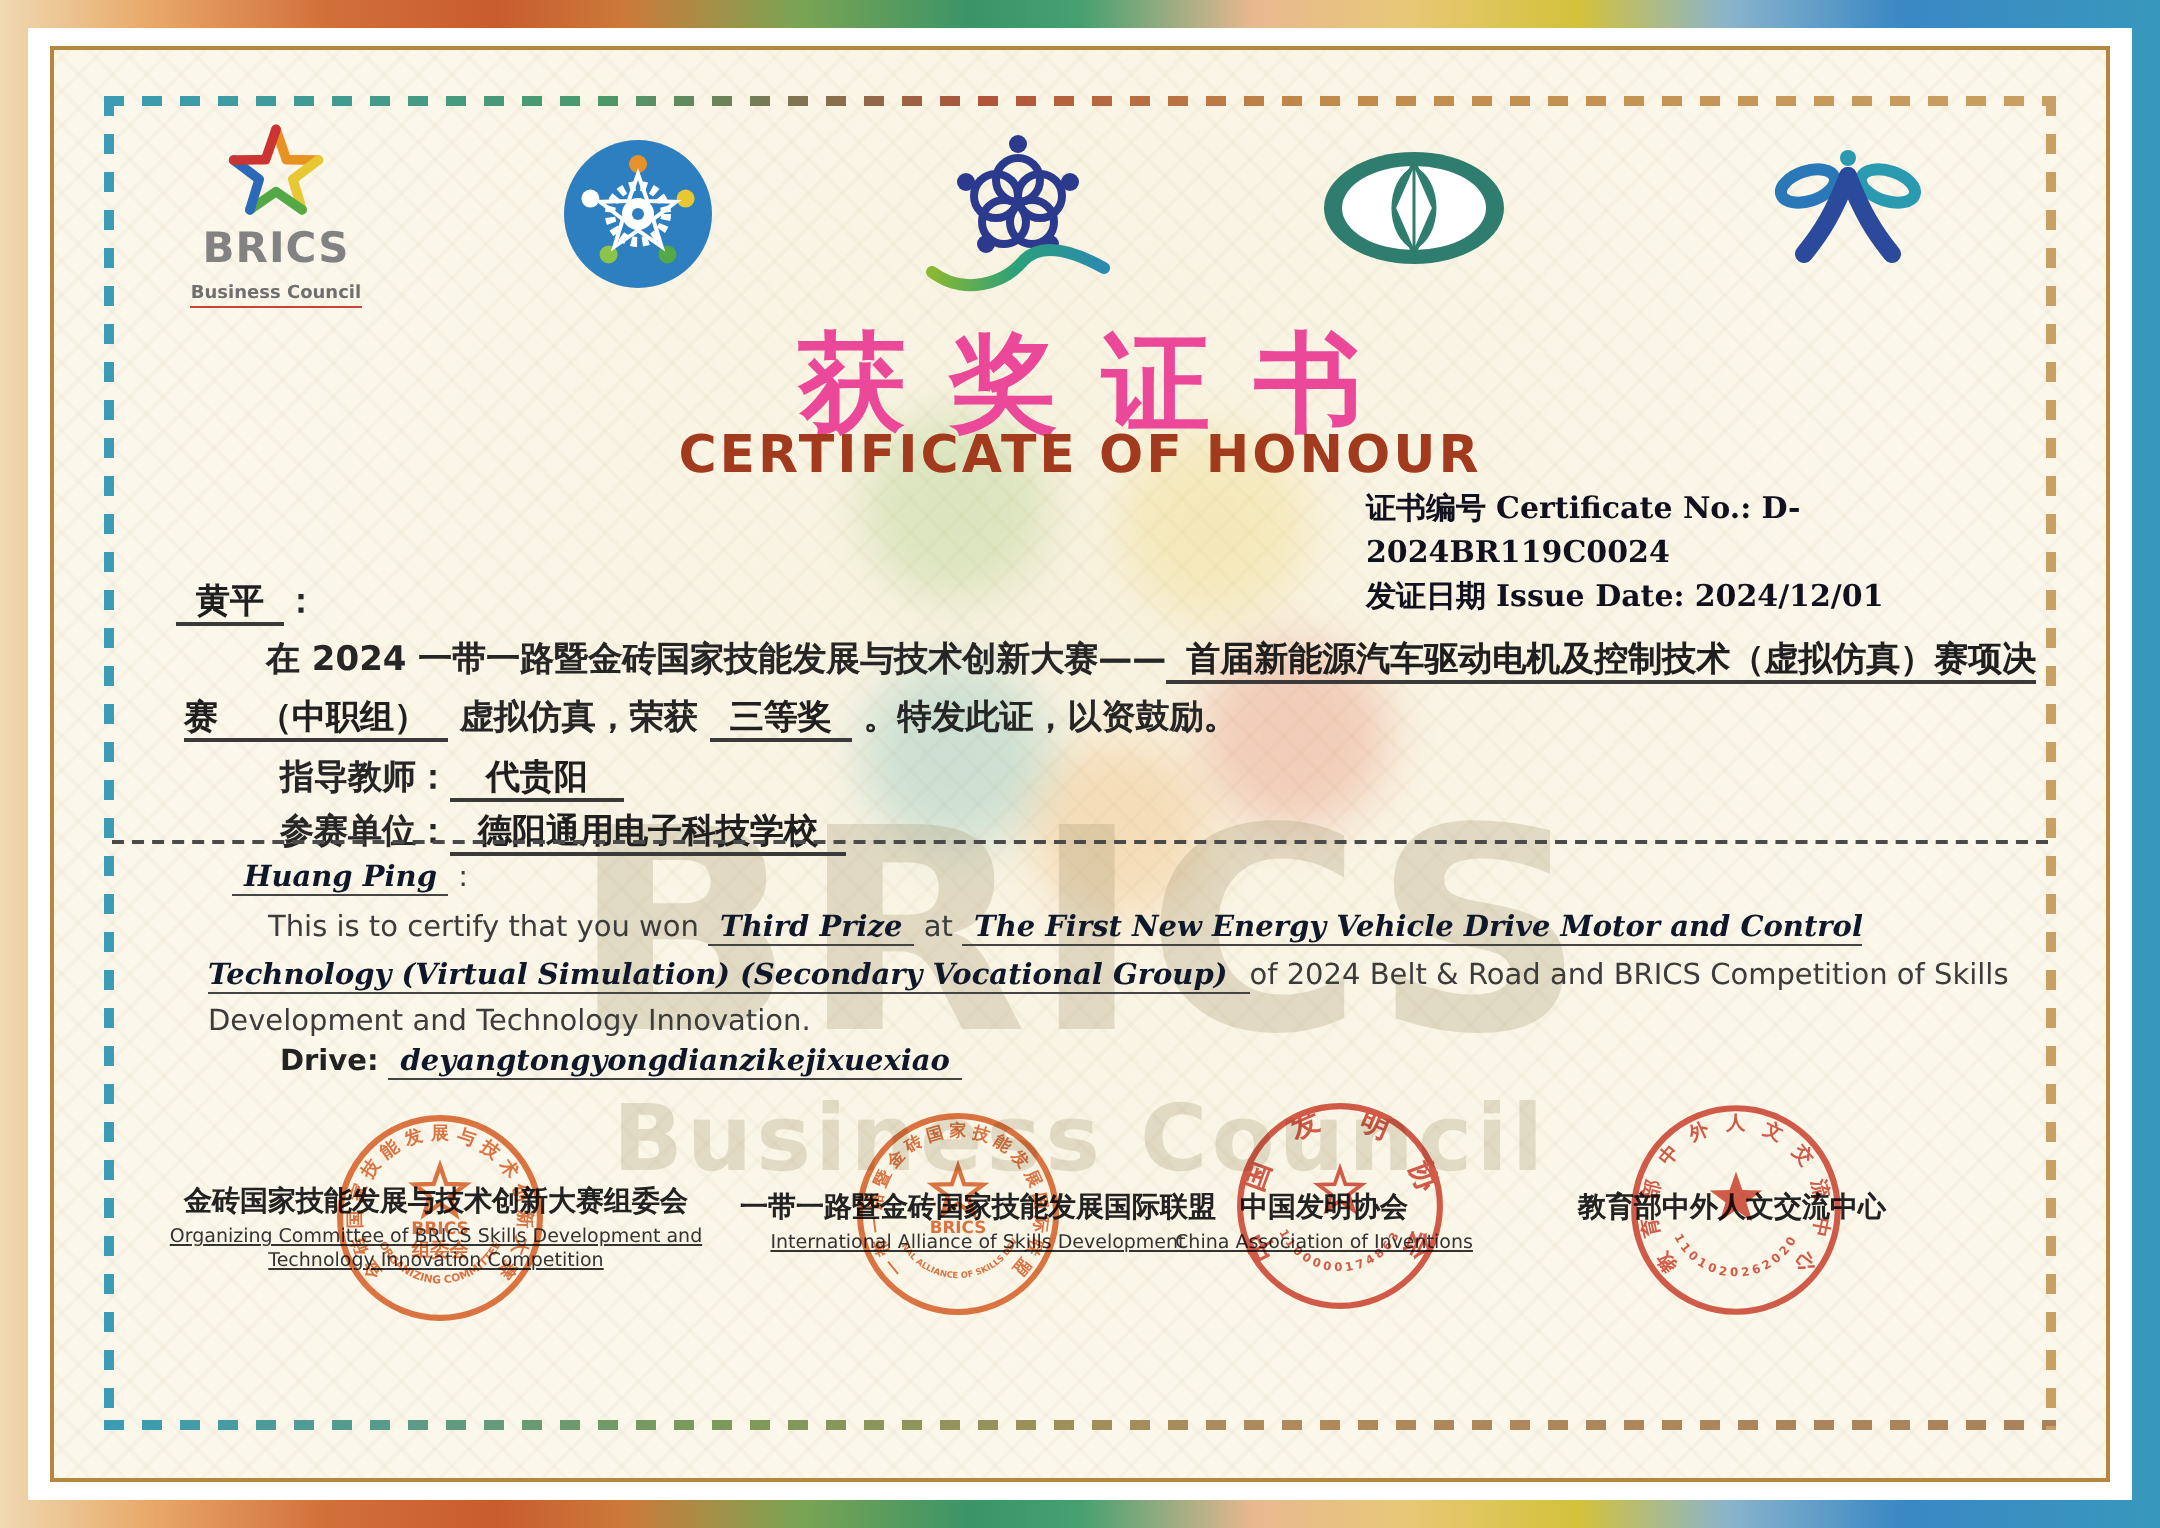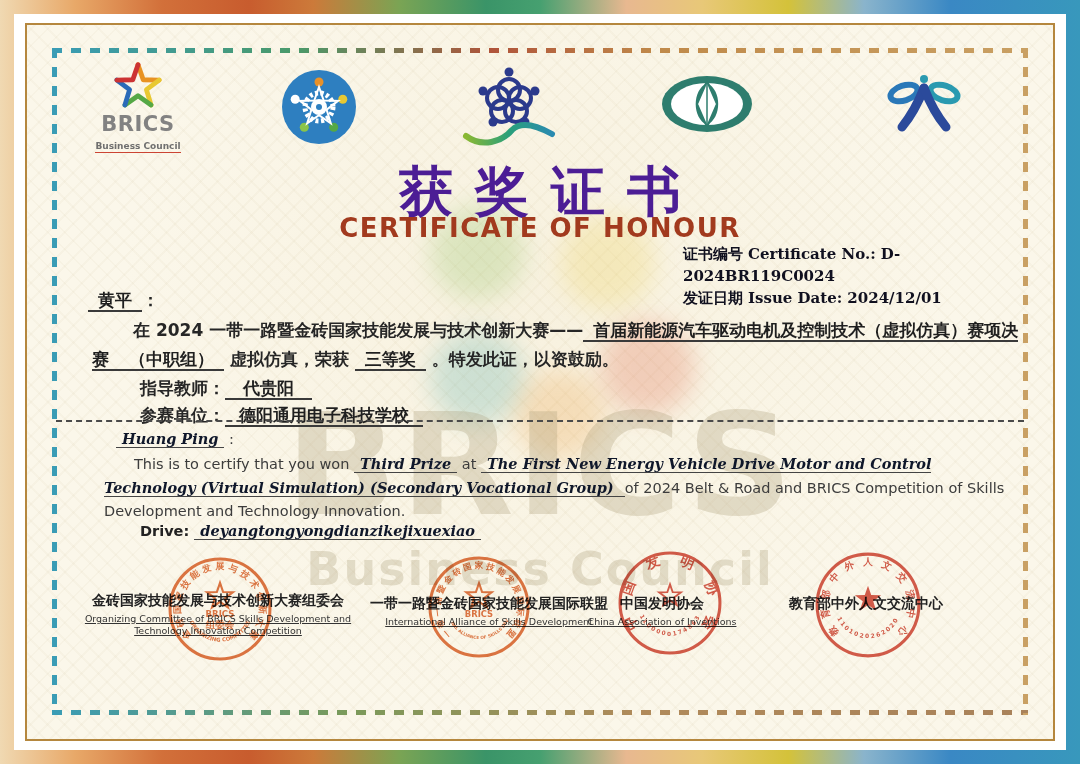--- a/index.html
+++ b/index.html
@@ -21,21 +21,21 @@
   .dash-bottom{top:710px;background:linear-gradient(90deg,#3a9cb5 0%,#7a9a5a 30%,#b08a5a 60%,#a9825a 100%);}
   .dash-left{left:52px;background:#3a9cb5;}
   .dash-right{right:52px;background:#c9a063;}
   
   .wm{position:absolute;left:0;right:0;text-align:center;color:rgba(168,156,118,.30);font-weight:800;z-index:1;pointer-events:none;letter-spacing:2px;}
   .wm1{top:392px;font-size:148px;line-height:1;transform:scaleY(.95);}
   .wm2{top:546px;font-size:46px;line-height:1;}
   .blob{position:absolute;border-radius:50%;filter:blur(12px);opacity:.22;z-index:1;pointer-events:none;}
   
   .z2{position:absolute;z-index:2;}
-  .title-zh{left:0;right:0;top:156px;text-align:center;font-size:54px;font-weight:800;color:#4c1d95;letter-spacing:22px;padding-left:22px;font-family:"DejaVu Serif","Liberation Serif",serif;}
+  .title-zh{left:0;right:0;top:156px;text-align:center;font-size:54px;font-weight:800;color:#ec4899;letter-spacing:22px;padding-left:22px;font-family:"DejaVu Serif","Liberation Serif",serif;}
   .title-en{left:0;right:0;top:213px;text-align:center;font-size:26px;font-weight:700;color:#a23a1e;letter-spacing:1.5px;}
   .meta{left:683px;top:243px;width:340px;font-family:"DejaVu Serif","Liberation Serif",serif;font-weight:700;color:#10101f;font-size:15px;line-height:22px;}
   .meta .row span{margin-right:5px;}
   .zhbody{font-size:17px;color:#262626;font-weight:600;}
   .u{border-bottom:2px solid #3a3a3a;padding:0 10px;font-weight:700;color:#1f1f1f;}
   .zl1{left:88px;top:289px;}
   .zpara{left:92px;top:316px;right:56px;line-height:29px;text-indent:41px;}
   .zl4{left:140px;top:377px;}
   .zl5{left:140px;top:404px;}
   .divider{left:56px;right:56px;top:420px;border-top:2px dashed #4a4a4a;height:0;}

